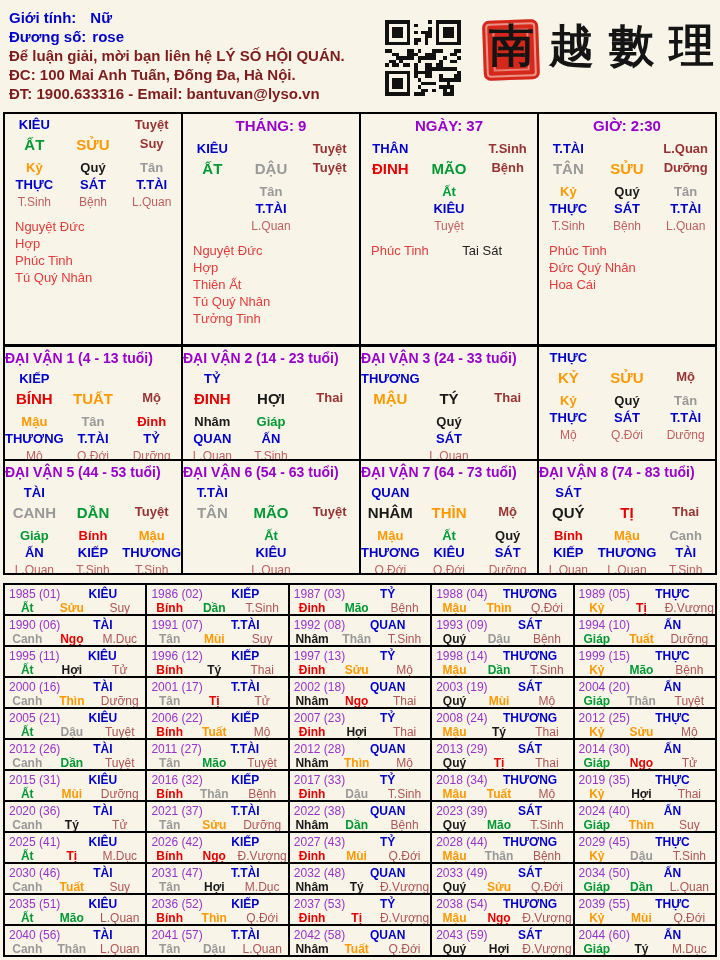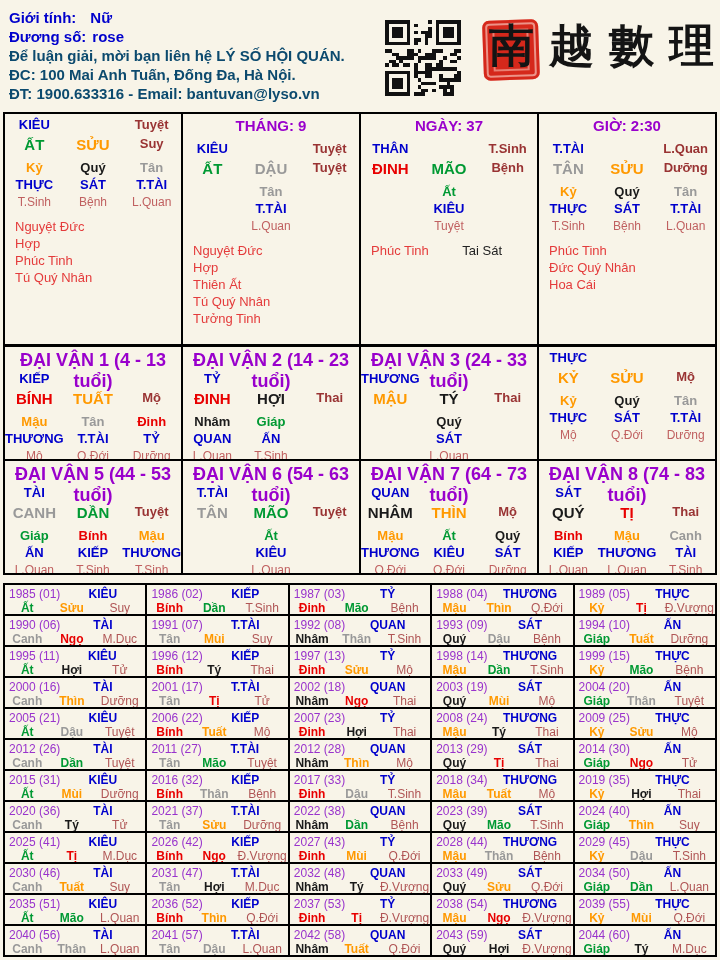--- a/index.html
+++ b/index.html
@@ -7,21 +7,21 @@
   body {
     width:720px; height:960px; overflow:hidden;
     font-family:"Liberation Sans","DejaVu Sans",sans-serif;
   }
   .page { width:720px; height:960px; padding:2px 3px; position:relative; }
 
   
   .header { position:relative; height:110px; }
   .info { position:absolute; left:6px; top:6px; font-weight:bold; font-size:15px; line-height:19px; }
   .info .blue { color:#0000cc; }
-  .info .red  { color:#0c4a6e; }
+  .info .red  { color:#7f1d1d; }
   .info .val  { margin-left:6px; }
   .info .val2 { margin-left:14px; }
   .qr { position:absolute; left:382px; top:18px; width:76px; height:76px; }
   .logo { position:absolute; left:466px; top:4px; width:250px; height:100px; }
   .seal { position:absolute; left:14px; top:14px; width:56px; height:60px;
           background:#d5281b; border-radius:7px; transform:rotate(-2deg);
           box-shadow: inset 0 0 0 3px #d5281b, inset 0 0 0 5px rgba(255,235,225,.55); }
   .seal::after { content:""; position:absolute; left:10px; top:9px; right:10px; bottom:9px;
           border:2px solid rgba(255,235,225,.45); }
   .logo-text { position:absolute; left:20px; top:10px; font-size:45px; font-weight:bold;
@@ -30,21 +30,21 @@
 
   
   .gridwrap { border:1px solid #000; display:grid; background:#f8f4e8; }
   .pillars { grid-template-columns:repeat(4,1fr); height:234px; }
   .daivans { grid-template-columns:repeat(4,1fr); border-top:none; }
   .cellbox { border:1px solid #000; padding-top:3px; overflow:hidden; }
   .dvbox   { height:114px; }
 
   .row3 { display:grid; grid-template-columns:1fr 1fr 1fr; text-align:center; }
   .ptitle { text-align:center; color:#9900cc; font-weight:bold; font-size:15px; height:24px; }
-  .dvtitle { text-align:center; color:#9900cc; font-weight:bold; font-size:18px; height:21px; }
+  .dvtitle { color:#9900cc; font-weight:bold; font-size:14px; height:21px; }
   .god    { color:#0000cc; font-weight:bold; font-size:13px; }
   .stgB   { color:#993333; font-weight:bold; font-size:13px; }
   .cc     { font-size:15px; font-weight:bold; }
   .rowA   { height:19px; }
   .rowB   { height:24px; }
   .hstem  { font-size:13px; font-weight:bold; height:17px; }
   .hgod   { font-size:13px; font-weight:bold; color:#0000cc; height:18px; }
   .hstg   { font-size:12px; color:#c06060; height:16px; }
   .stars  { margin-top:7px; }
   .star-row { display:grid; grid-template-columns:55% 45%; padding-left:10px;
@@ -855,21 +855,21 @@
           <span class="ygod">THƯƠNG</span>
         </div>
         <div class="y2">
           <span class="ycan" style="color: rgb(255, 153, 0);">Mậu</span>
           <span class="ychi" style="color: rgb(26, 26, 26);">Tý</span>
           <span class="ystg">Thai</span>
         </div>
       </div>
       <div class="ycell">
         <div class="y1">
-          <span class="yyear">2009 (25)</span>
+          <span class="yyear">2012 (25)</span>
           <span class="ygod">THỰC</span>
         </div>
         <div class="y2">
           <span class="ycan" style="color: rgb(255, 153, 0);">Kỷ</span>
           <span class="ychi" style="color: rgb(255, 153, 0);">Sửu</span>
           <span class="ystg">Mộ</span>
         </div>
       </div>
       <div class="ycell">
         <div class="y1">

